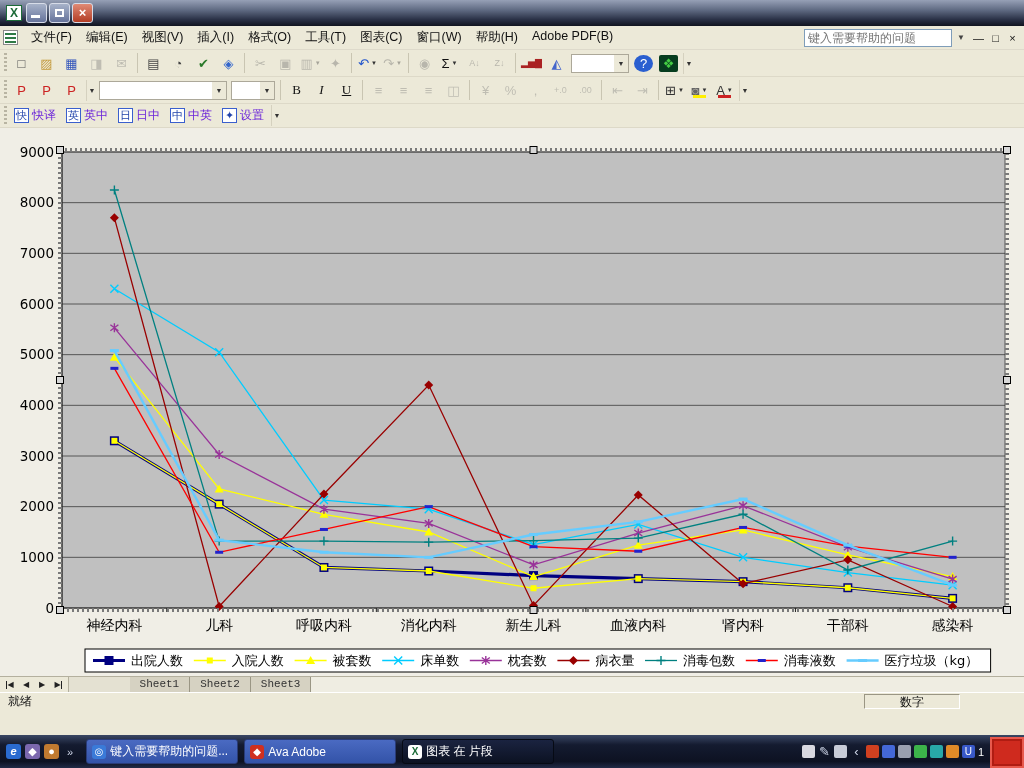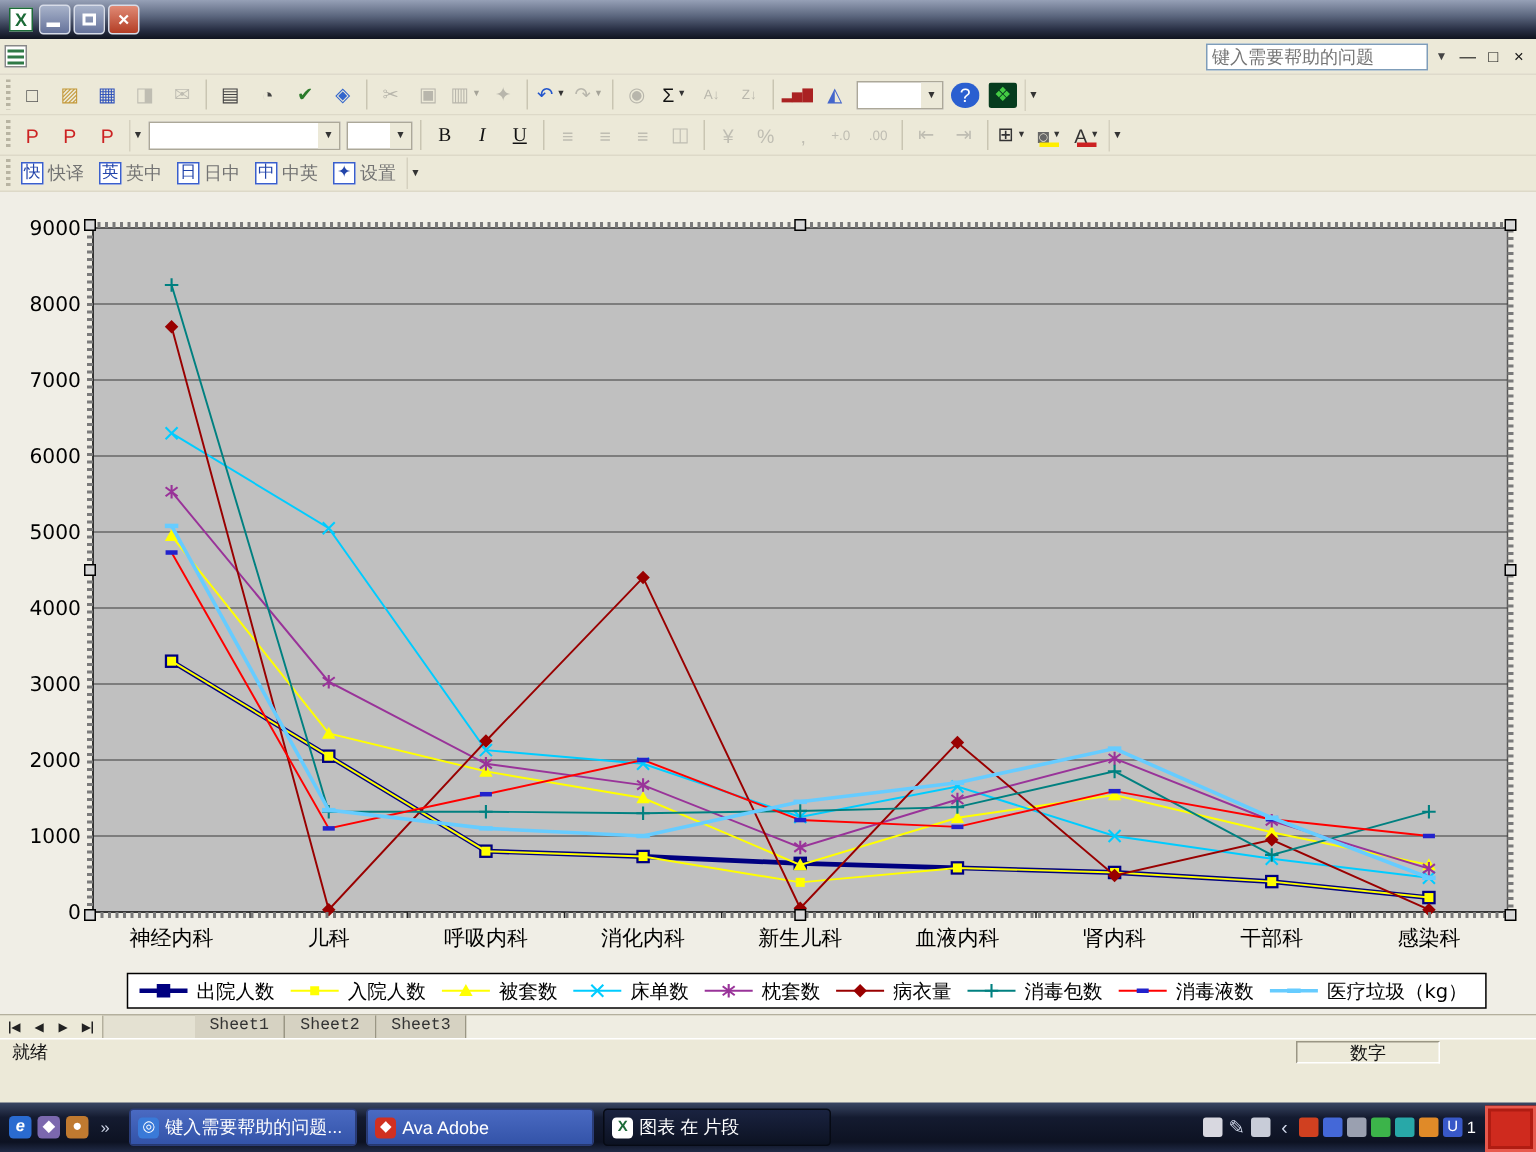--- a/index.html
+++ b/index.html
@@ -44,21 +44,21 @@
   .tbtn .dd { font-size:6px; color:#333; margin-left:2px; }
   .tbtn .cbar { position:absolute; left:4px; right:4px; bottom:2px; height:3px; }
   .chevron { width:11px; height:21px; display:flex; flex-direction:column; align-items:center; justify-content:center;
     font-size:7px; color:#333; border-left:1px solid #d5d1bf; margin-left:2px; }
   .combo { background:#fff; border:1px solid #aca899; height:19px; display:flex; align-items:center;
     justify-content:flex-end; margin:0 2px; }
   .combo .arrow { width:14px; height:17px; background:#ece9d8; color:#333; font-size:7px; text-align:center; line-height:17px; }
   .kbtn { padding:0 3px; }
   .kbox { width:15px; height:15px; border:1px solid #3a5fcd; background:#fff; color:#2244aa; font-size:11px;
     line-height:13px; text-align:center; margin-right:3px; }
-  .klabel { font-size:12px; color:#737373; }
+  .klabel { font-size:12px; color:#6d28d9; }
 
   
   .formulabar { height:21px; background:#ece9d8; display:flex; align-items:center; padding:0 3px; border-bottom:1px solid #c9c5b2; }
   .namebox { width:106px; height:18px; background:#fff; border:1px solid #999; font-size:12.5px; color:#111;
     padding-left:24px; line-height:16px; }
   .namedrop { width:15px; height:18px; background:#ece9d8; border:1px solid #999; border-left:none; font-size:7px;
     text-align:center; line-height:16px; color:#333; }
   .fx { font-family:"Liberation Serif","DejaVu Serif",serif; font-style:italic; font-size:13px; color:#333; margin:0 10px 0 14px; }
   .fbar-field { flex:1; height:18px; background:#fdfdf9; border:1px solid #d5d1bf; }
 
@@ -126,20 +126,32 @@
         </div>
       </div>
   </div>
 
   <div class="menubar">
     <div class="sheet-icon">
         <i style="top:2px"></i>
         <i style="top:6px"></i>
         <i style="top:10px"></i>
       </div>
+    <span id="menu-items" style="display:flex">
+        <span class="menu-item">文件(F)</span>
+        <span class="menu-item">编辑(E)</span>
+        <span class="menu-item">视图(V)</span>
+        <span class="menu-item">插入(I)</span>
+        <span class="menu-item">格式(O)</span>
+        <span class="menu-item">工具(T)</span>
+        <span class="menu-item">图表(C)</span>
+        <span class="menu-item">窗口(W)</span>
+        <span class="menu-item">帮助(H)</span>
+        <span class="menu-item">Adobe PDF(B)</span>
+      </span>
     <div class="help-box">
       <input class="help-input" placeholder="键入需要帮助的问题" style="">
       <span class="mini-arrow">▼</span>
       <span id="wb-ctrls" style="display:flex">
           <span class="wb-ctrl">—</span>
           <span class="wb-ctrl">□</span>
           <span class="wb-ctrl">×</span>
         </span>
     </div>
   </div>

